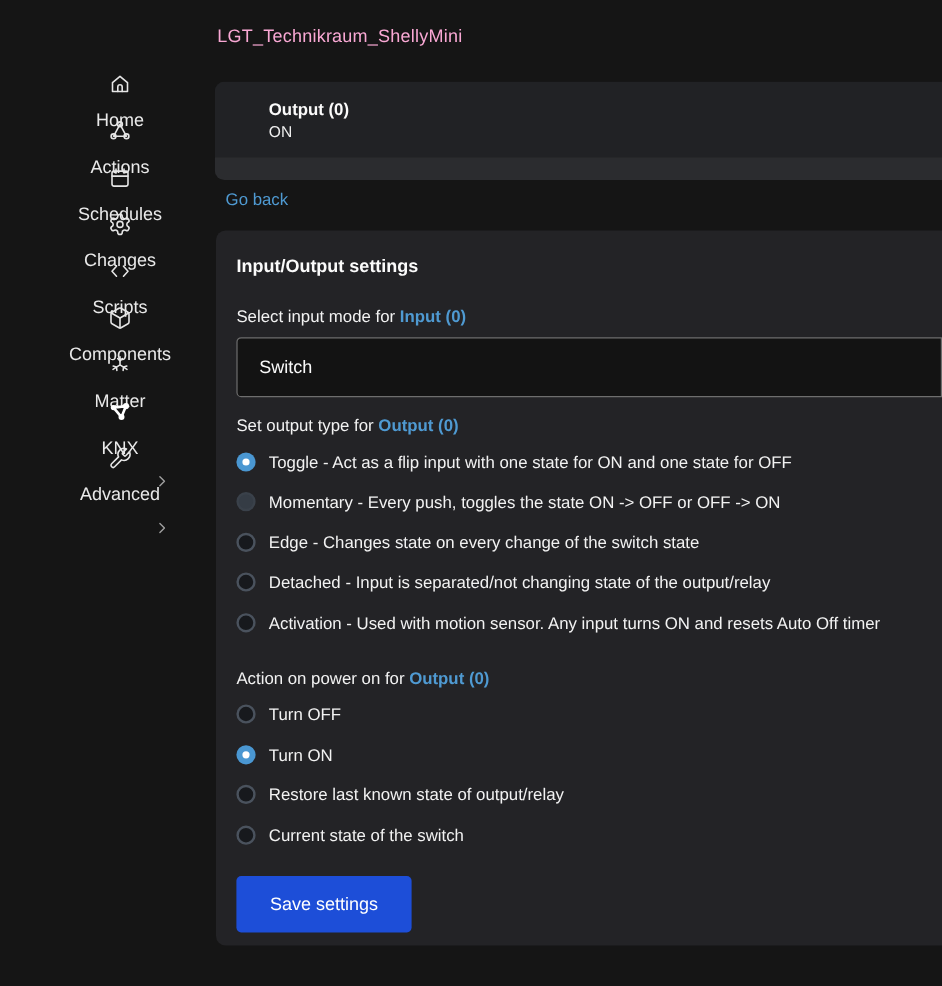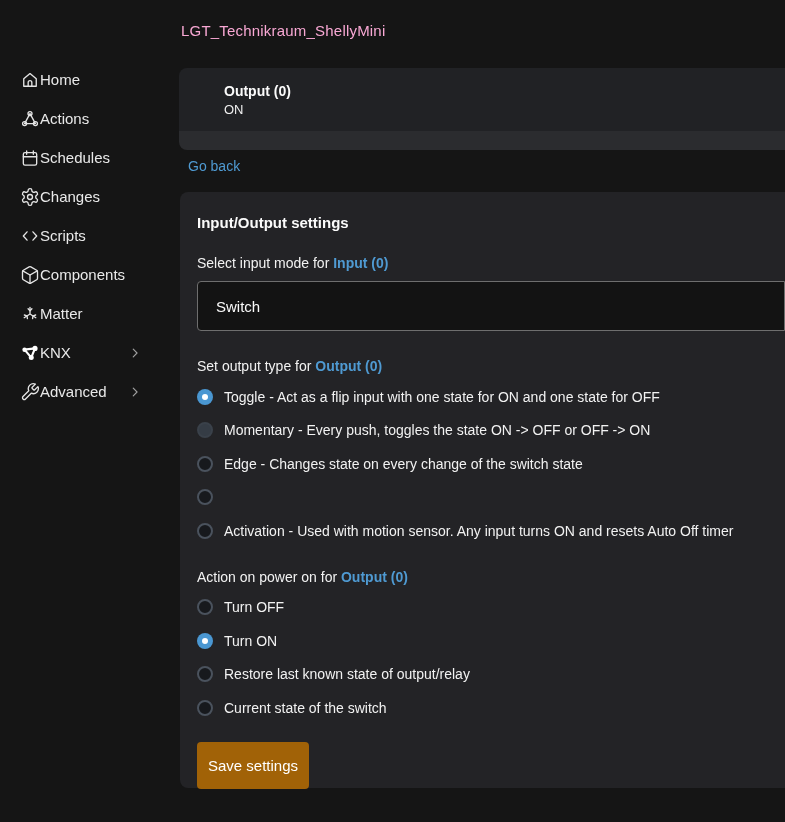--- a/index.html
+++ b/index.html
@@ -16,22 +16,22 @@
   
   .page-title {
     position:absolute; left:181px; top:22px;
     font-size:15px; color:#f9a8d4; letter-spacing:.2px;
   }
 
   
   .sidebar { position:absolute; left:0; top:60px; width:180px; }
   .nav-item {
     display:flex; align-items:center; height:39px;
-    padding-left:20px; 
-    font-size:15px; color:#e9e9e9; cursor:pointer;
+    padding-left:20px; gap:12px;
+    font-size:15px; color:#e9e9e9; cursor:pointer;flex-direction:column;
   }
   .nav-item svg { flex:0 0 auto; display:block; }
   .icon-stroke { stroke:#e5e5e5; fill:none; stroke-width:1.6; stroke-linecap:round; stroke-linejoin:round; }
   .nav-chevron { margin-left:auto; margin-right:38px; }
   .nav-chevron path { stroke:#9f9f9f; fill:none; stroke-width:2; stroke-linecap:round; stroke-linejoin:round; }
 
   
   .status-card {
     position:absolute; left:179px; top:68px; width:606px; height:82px;
     border-radius:8px 0 0 8px; overflow:hidden;
@@ -58,41 +58,41 @@
     background:#232326; border-radius:8px 0 0 8px;
     padding:22px 0 0 17px;
   }
   .panel-heading { font-size:15px; font-weight:700; margin:0 0 24px 0; color:#fbfbfb; }
   .field-label { font-size:14px; margin:0 0 10px 0; color:#f2f2f2; }
   .accent { color:#4f9ad2; font-weight:600; }
   .select-box {
     height:50px; width:100%;
     background:#131313; border:1px solid #6e6e6e; border-radius:4px 0 0 4px;
     display:flex; align-items:center; padding-left:18px;
-    font-size:15px; color:#fafafa; margin-bottom:27px; cursor:pointer;
+    font-size:15px; color:#fafafa; margin-bottom:15px; cursor:pointer;
   }
   .group-label { font-size:14px; margin:0 0 6px 0; color:#f2f2f2; }
   .group-label.second { margin-top:21px; }
   .radio-row {
     display:flex; align-items:center; height:33.5px; gap:11px;
     font-size:14px; color:#f2f2f2; cursor:pointer;
   }
   .radio {
     width:16px; height:16px; border-radius:50%; flex:0 0 auto;
     border:2px solid #4a525d; background:#17191d; position:relative;
   }
   .radio.soft { border-color:#3a414a; background:#353c45; }
   .radio.checked { border:none; background:#4a97d2; }
   .radio.checked::after {
     content:""; position:absolute; left:5px; top:5px;
     width:6px; height:6px; border-radius:50%; background:#ffffff;
   }
   .save-btn {
-    margin-top:17px; height:47px; padding:0 11px;
-    background:#a16207; color:#ffffff; border:none; border-radius:4px;
+    margin-top:17px; height:47px; padding:0 28px;
+    background:#1d4ed8; color:#ffffff; border:none; border-radius:4px;
     font-family:"Liberation Sans", sans-serif; font-size:15px; cursor:pointer;
   }
 </style>
 </head>
 <body>
 
 <div class="app">
 
   <div class="page-title">LGT_Technikraum_ShellyMini</div>
 
@@ -213,20 +213,21 @@
     <div class="radio-row">
       <span class="radio soft"></span>
       <span>Momentary - Every push, toggles the state ON -&gt; OFF or OFF -&gt; ON</span>
     </div>
     <div class="radio-row">
       <span class="radio"></span>
       <span>Edge - Changes state on every change of the switch state</span>
     </div>
     <div class="radio-row">
       <span class="radio"></span>
+      <span>Detached - Input is separated/not changing state of the output/relay</span>
     </div>
     <div class="radio-row">
       <span class="radio"></span>
       <span>Activation - Used with motion sensor. Any input turns ON and resets Auto Off timer</span>
     </div>
 
     <div class="group-label second"><span>Action on power on for </span><span class="accent">Output (0)</span></div>
 
     <div class="radio-row">
       <span class="radio"></span>

